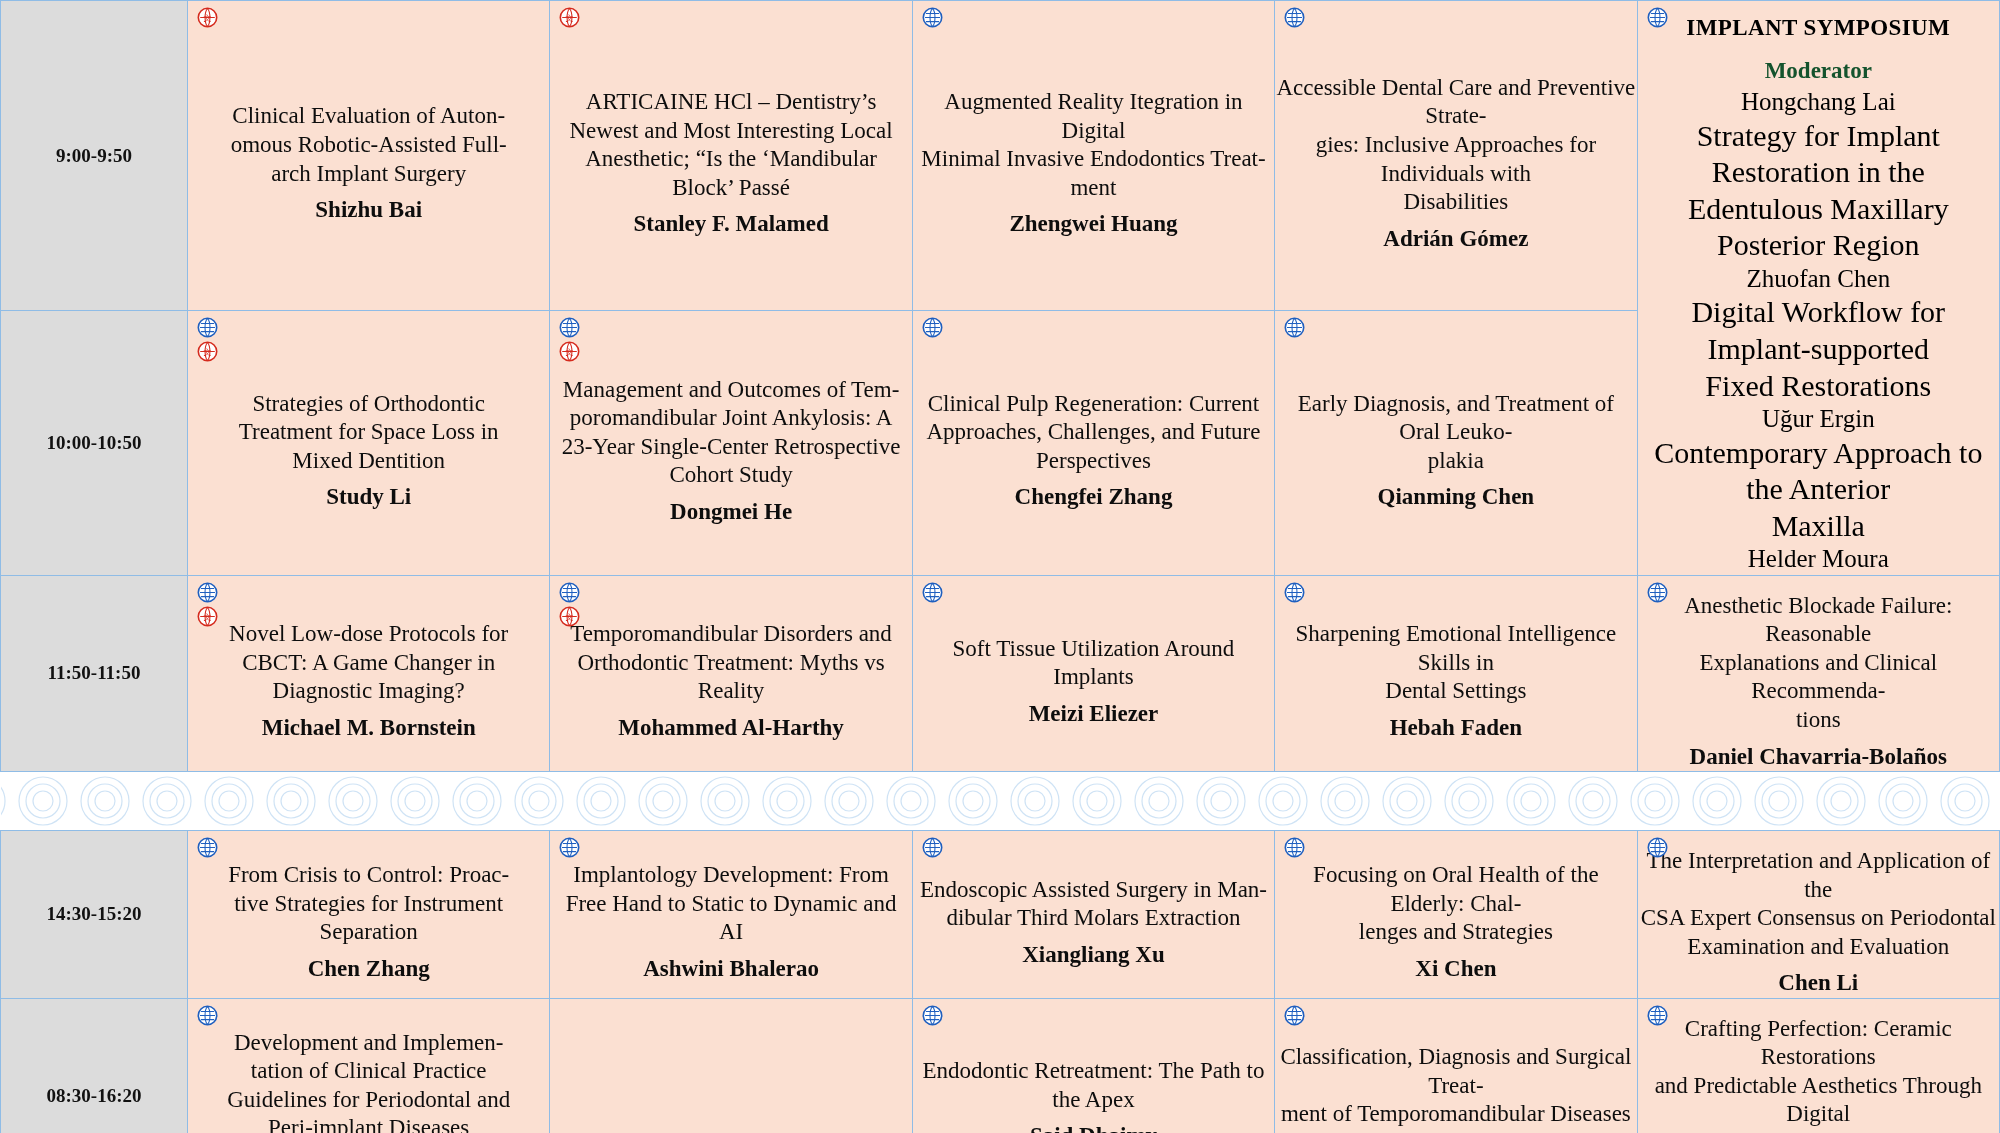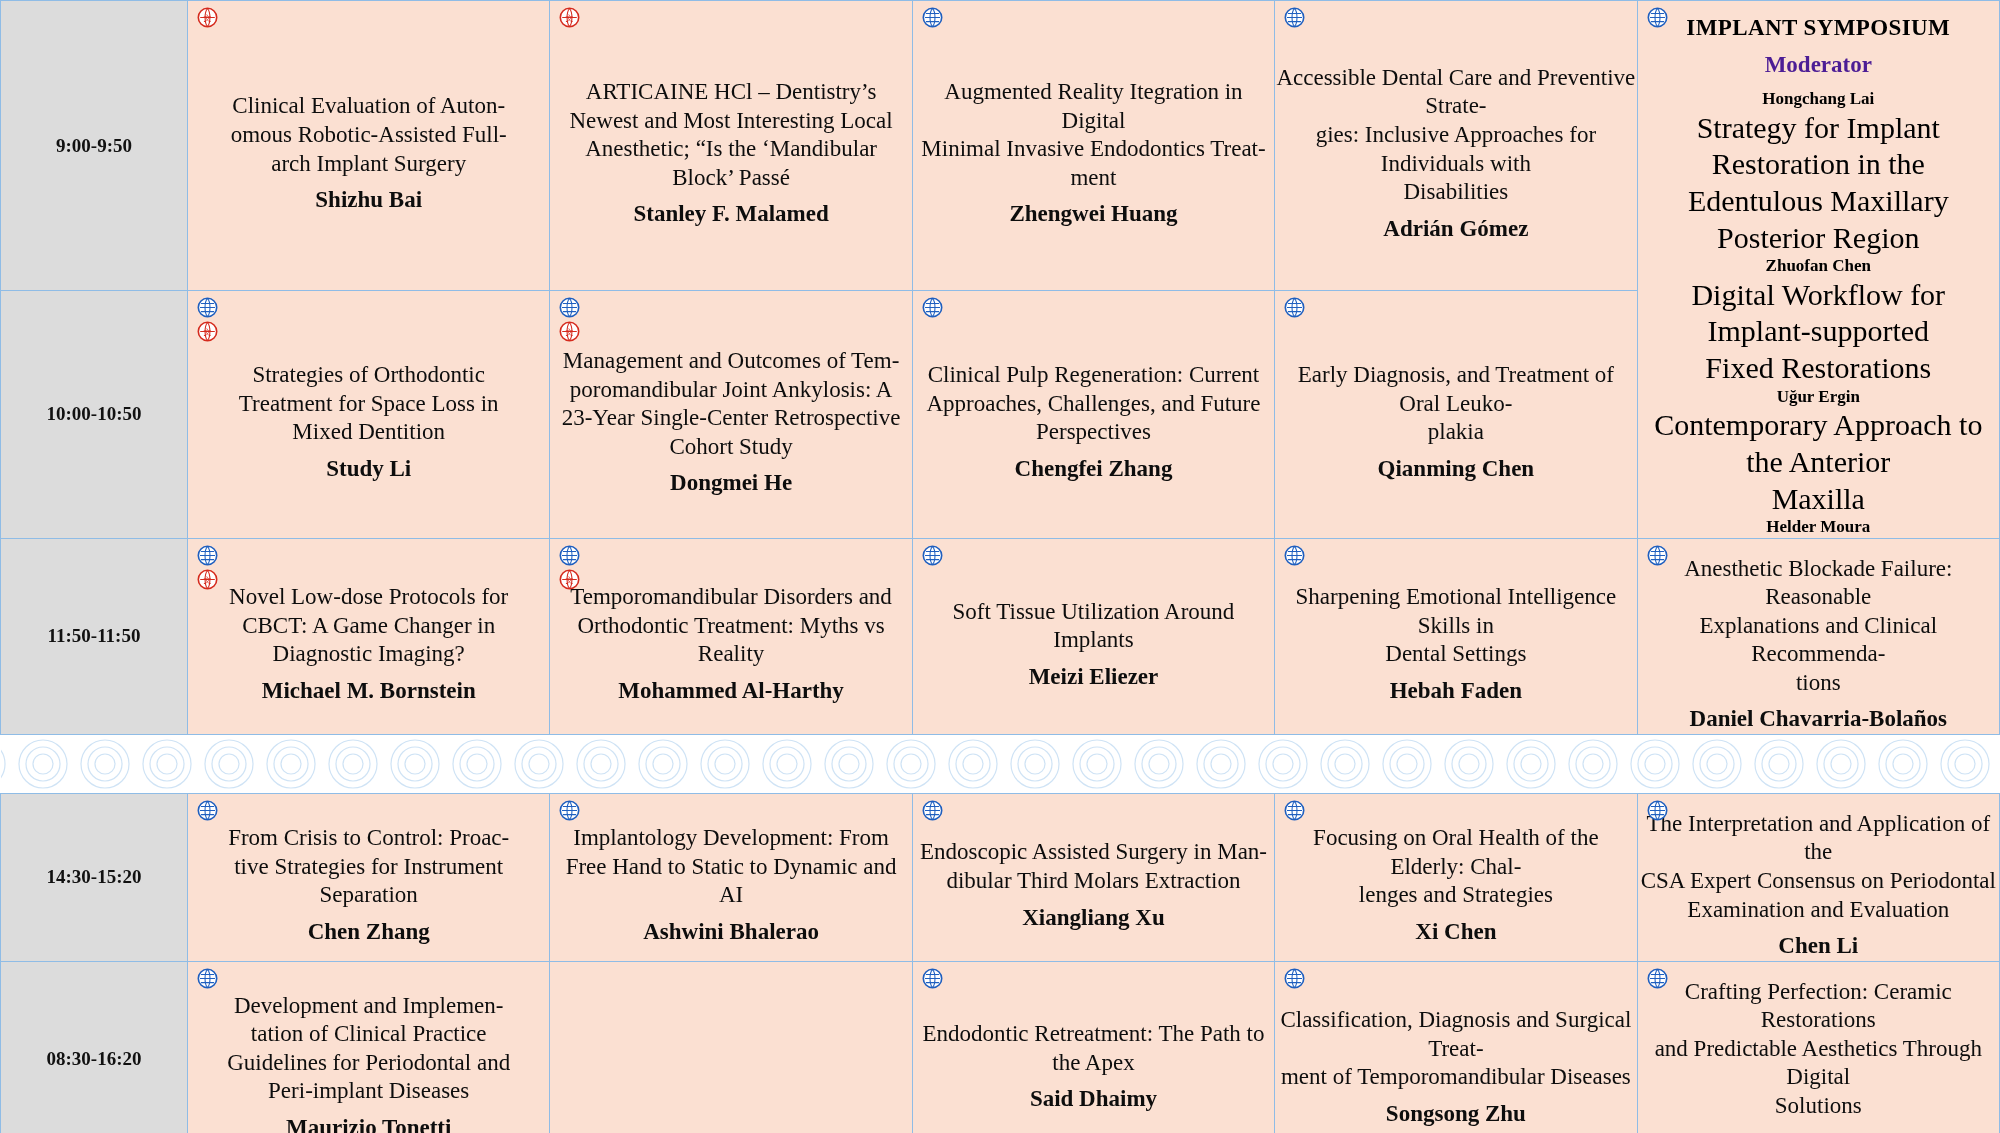--- a/index.html
+++ b/index.html
@@ -72,31 +72,31 @@
     color: #0d0d0d;
     text-align: center;
     line-height: 1.24;
     font-family: "Liberation Serif", serif;
   }
   .sess-cell .pad-top { height: 16px; }
   .symp-head {
     font-size: 23px;
     font-weight: bold;
     letter-spacing: .4px;
-    margin-bottom: 11px;
+    margin-bottom: 17px;
   }
   .symp-mod {
     font-size: 23px;
     font-weight: bold;
-    color: #4c1d95;
-    margin-bottom: 11px;
+    color: #14532d;
+    margin-bottom: 3px;
   }
   .symp-name {
-    font-size: 17px;
-    font-weight: bold;
+    font-size: 25px;
+    font-weight: normal;
     line-height: 1.22;
   }
   .symp-talk {
     font-size: 30px;
     line-height: 1.22;
   }
   
   .band {
     height: 58px;
     background-color: #ffffff;

